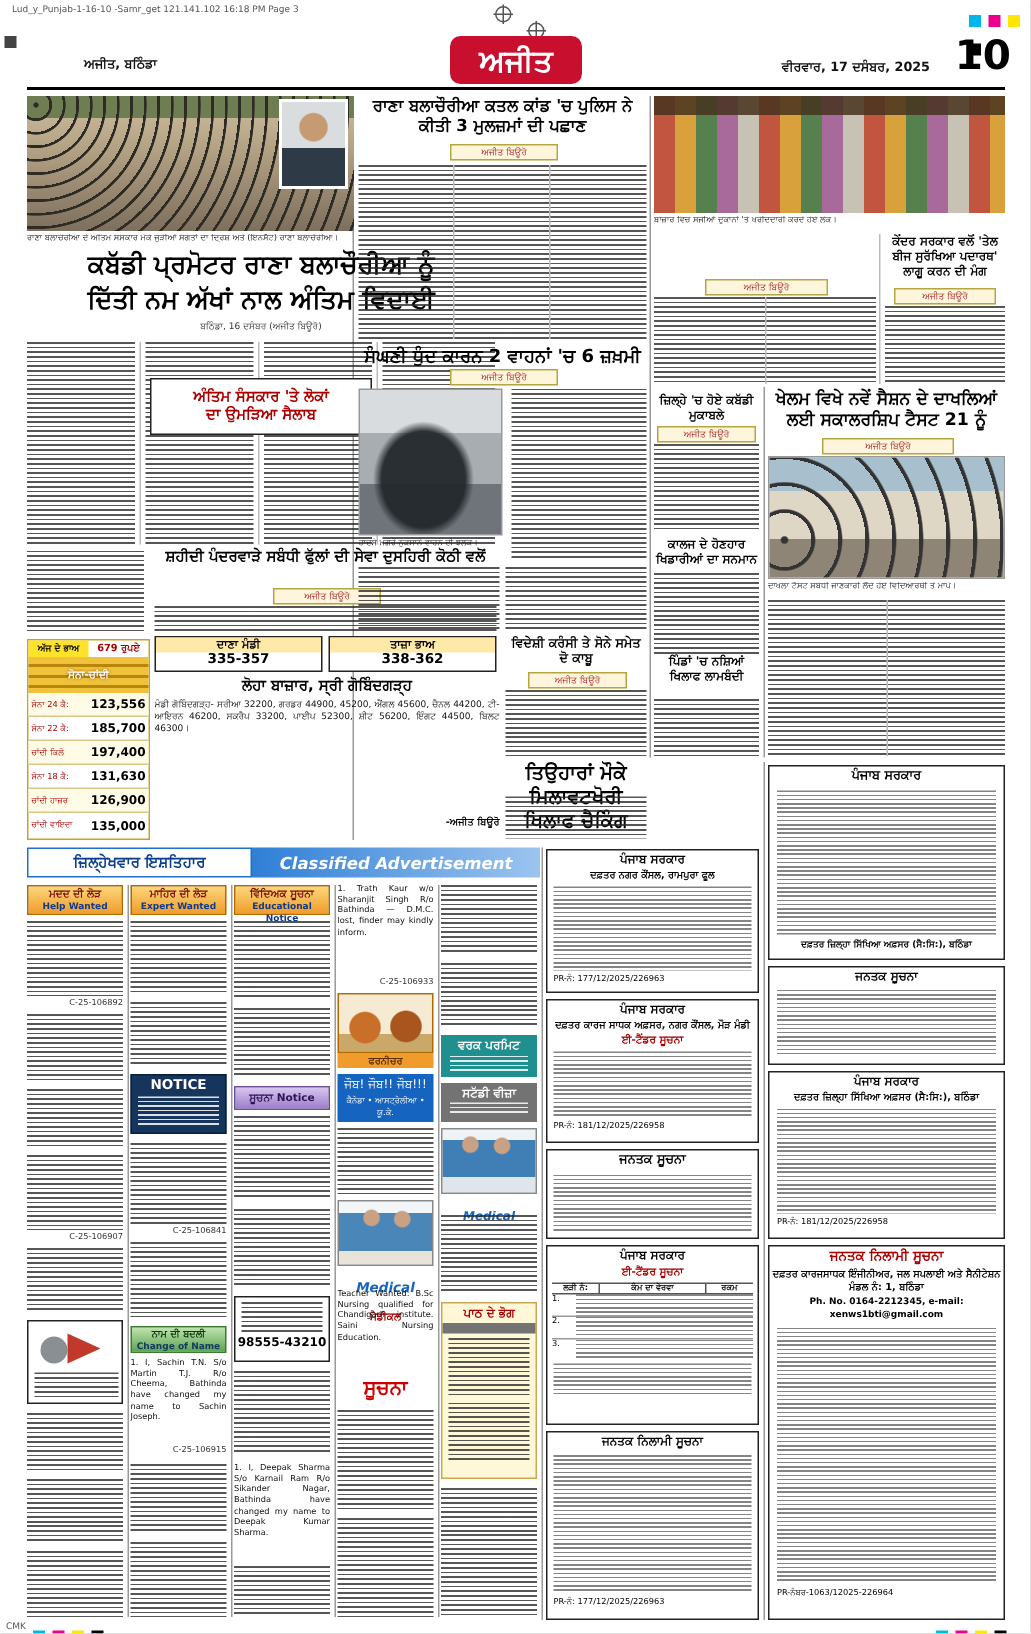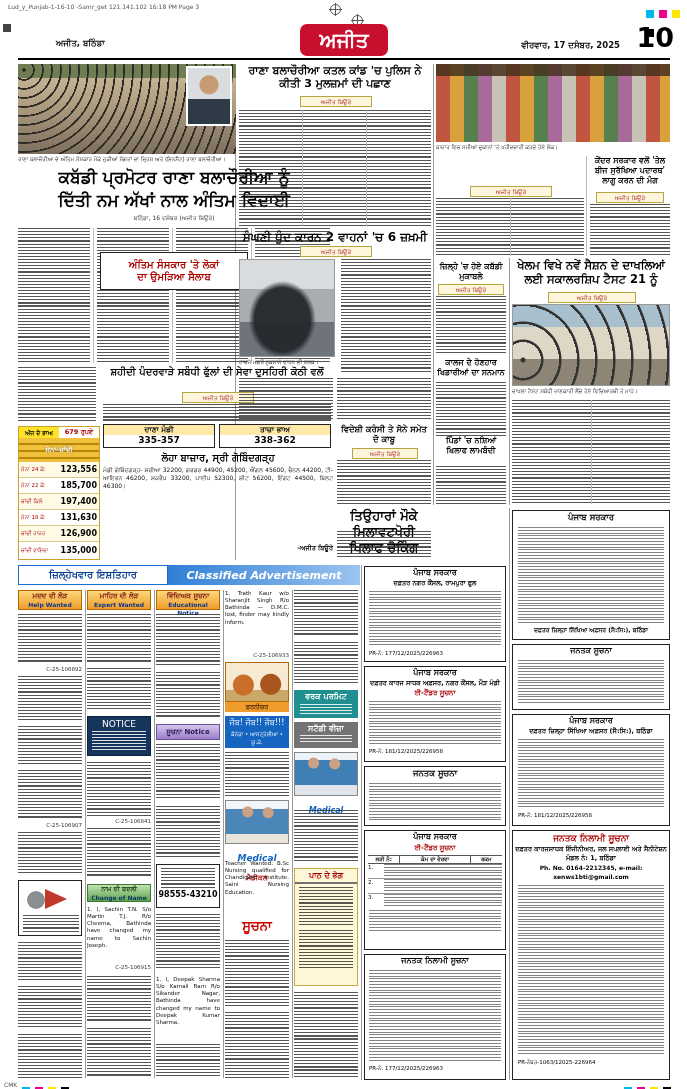--- a/index.html
+++ b/index.html
@@ -212,21 +212,21 @@
   <div class="abs t" style="left:18px;top:986px;width:64px;height:42px"></div>
   <div class="abs t" style="left:18px;top:1034px;width:64px;height:44px"></div>
 
   <div class="abs cat" style="left:87px;top:590px;width:64px;height:20px">
     <div class="pa">ਮਾਹਿਰ ਦੀ ਲੋੜ</div>
     <div class="en">Expert Wanted</div>
   </div>
   <div class="abs t" style="left:87px;top:614px;width:64px;height:48px"></div>
   <div class="abs t" style="left:87px;top:668px;width:64px;height:42px"></div>
   <div class="abs" style="left:87px;top:716px;width:64px;height:40px;background:#16355c;border:1px solid #0a1f38;box-sizing:border-box">
-    <div style="font-size:9px;font-weight:400;color:#fff;text-align:center;line-height:14px">NOTICE</div>
+    <div style="font-size:9px;font-weight:700;color:#fff;text-align:center;line-height:14px">NOTICE</div>
     <div class="tw" style="margin:0 4px;height:20px"></div>
   </div>
   <div class="abs t" style="left:87px;top:762px;width:64px;height:54px"></div>
   <div class="abs code" style="left:87px;top:818px;width:64px">C-25-106841</div>
   <div class="abs t" style="left:87px;top:828px;width:64px;height:50px"></div>
   <div class="abs" style="left:87px;top:884px;width:64px;height:18px;background:linear-gradient(180deg,#bfe3b0,#5ea34f);border:1px solid #3c7a32;box-sizing:border-box;text-align:center">
     <div style="font-size:6.5px;font-weight:700;color:#0f3a0c;line-height:9px">ਨਾਮ ਦੀ ਬਦਲੀ</div>
     <div style="font-size:6px;font-weight:700;color:#123a66;line-height:8px">Change of Name</div>
   </div>
   <div class="abs tiny" style="left:87px;top:906px;width:64px;height:58px">1. I, Sachin T.N. S/o Martin T.J. R/o Cheema, Bathinda have changed my name to Sachin Joseph.</div>
@@ -279,21 +279,21 @@
   <div class="abs" style="left:294px;top:722px;width:64px;height:26px;background:#737373;color:#fff;text-align:center">
     <div style="font-size:8px;font-weight:700;line-height:13px">ਸਟੱਡੀ ਵੀਜ਼ਾ</div>
     <div class="tw" style="margin:0 6px;height:9px"></div>
   </div>
   <div class="abs" style="left:294px;top:752px;width:64px;height:44px;border:1px solid #888;box-sizing:border-box;background-image:radial-gradient(circle at 30% 24%,#caa183 0 5px,transparent 6px),radial-gradient(circle at 64% 26%,#caa183 0 5px,transparent 6px),linear-gradient(180deg,#eef3f7 0 16%,#3f7fb5 16% 76%,#dfe5ea 76%);"></div>
   <div class="abs" style="left:294px;top:798px;width:64px;text-align:center">
     <span style="font-size:8px;font-weight:700;font-style:italic;color:#1565c0">Medical</span>
   </div>
   <div class="abs t" style="left:294px;top:810px;width:64px;height:52px"></div>
   <div class="abs" style="left:294px;top:868px;width:64px;height:118px;background:#fff8d8;border:1px solid #c9a94f;box-sizing:border-box">
-    <div style="font-size:8px;font-weight:700;color:#a00;text-align:center;line-height:13px;border-bottom:2px solid #737373">ਪਾਠ ਦੇ ਭੋਗ</div>
+    <div style="font-size:8px;font-weight:700;color:#a00;text-align:center;line-height:13px;border-bottom:7px solid #737373">ਪਾਠ ਦੇ ਭੋਗ</div>
     <div class="t" style="margin:3px 4px;height:40px"></div>
     <div class="t" style="margin:3px 4px;height:40px"></div>
   </div>
   <div class="abs t" style="left:294px;top:992px;width:64px;height:86px"></div>
 
   <div class="abs box" style="left:364px;top:566px;width:142px;height:96px">
     <div class="h" style="font-size:8px;line-height:12px">ਪੰਜਾਬ ਸਰਕਾਰ</div>
     <div class="h" style="font-size:6.5px;line-height:9px">ਦਫ਼ਤਰ ਨਗਰ ਕੌਂਸਲ, ਰਾਮਪੁਰਾ ਫੂਲ</div>
     <div class="t2" style="margin:3px 4px;height:56px"></div>
     <div style="font-size:5.5px;padding:0 4px">PR-ਨੰ: 177/12/2025/226963</div>

